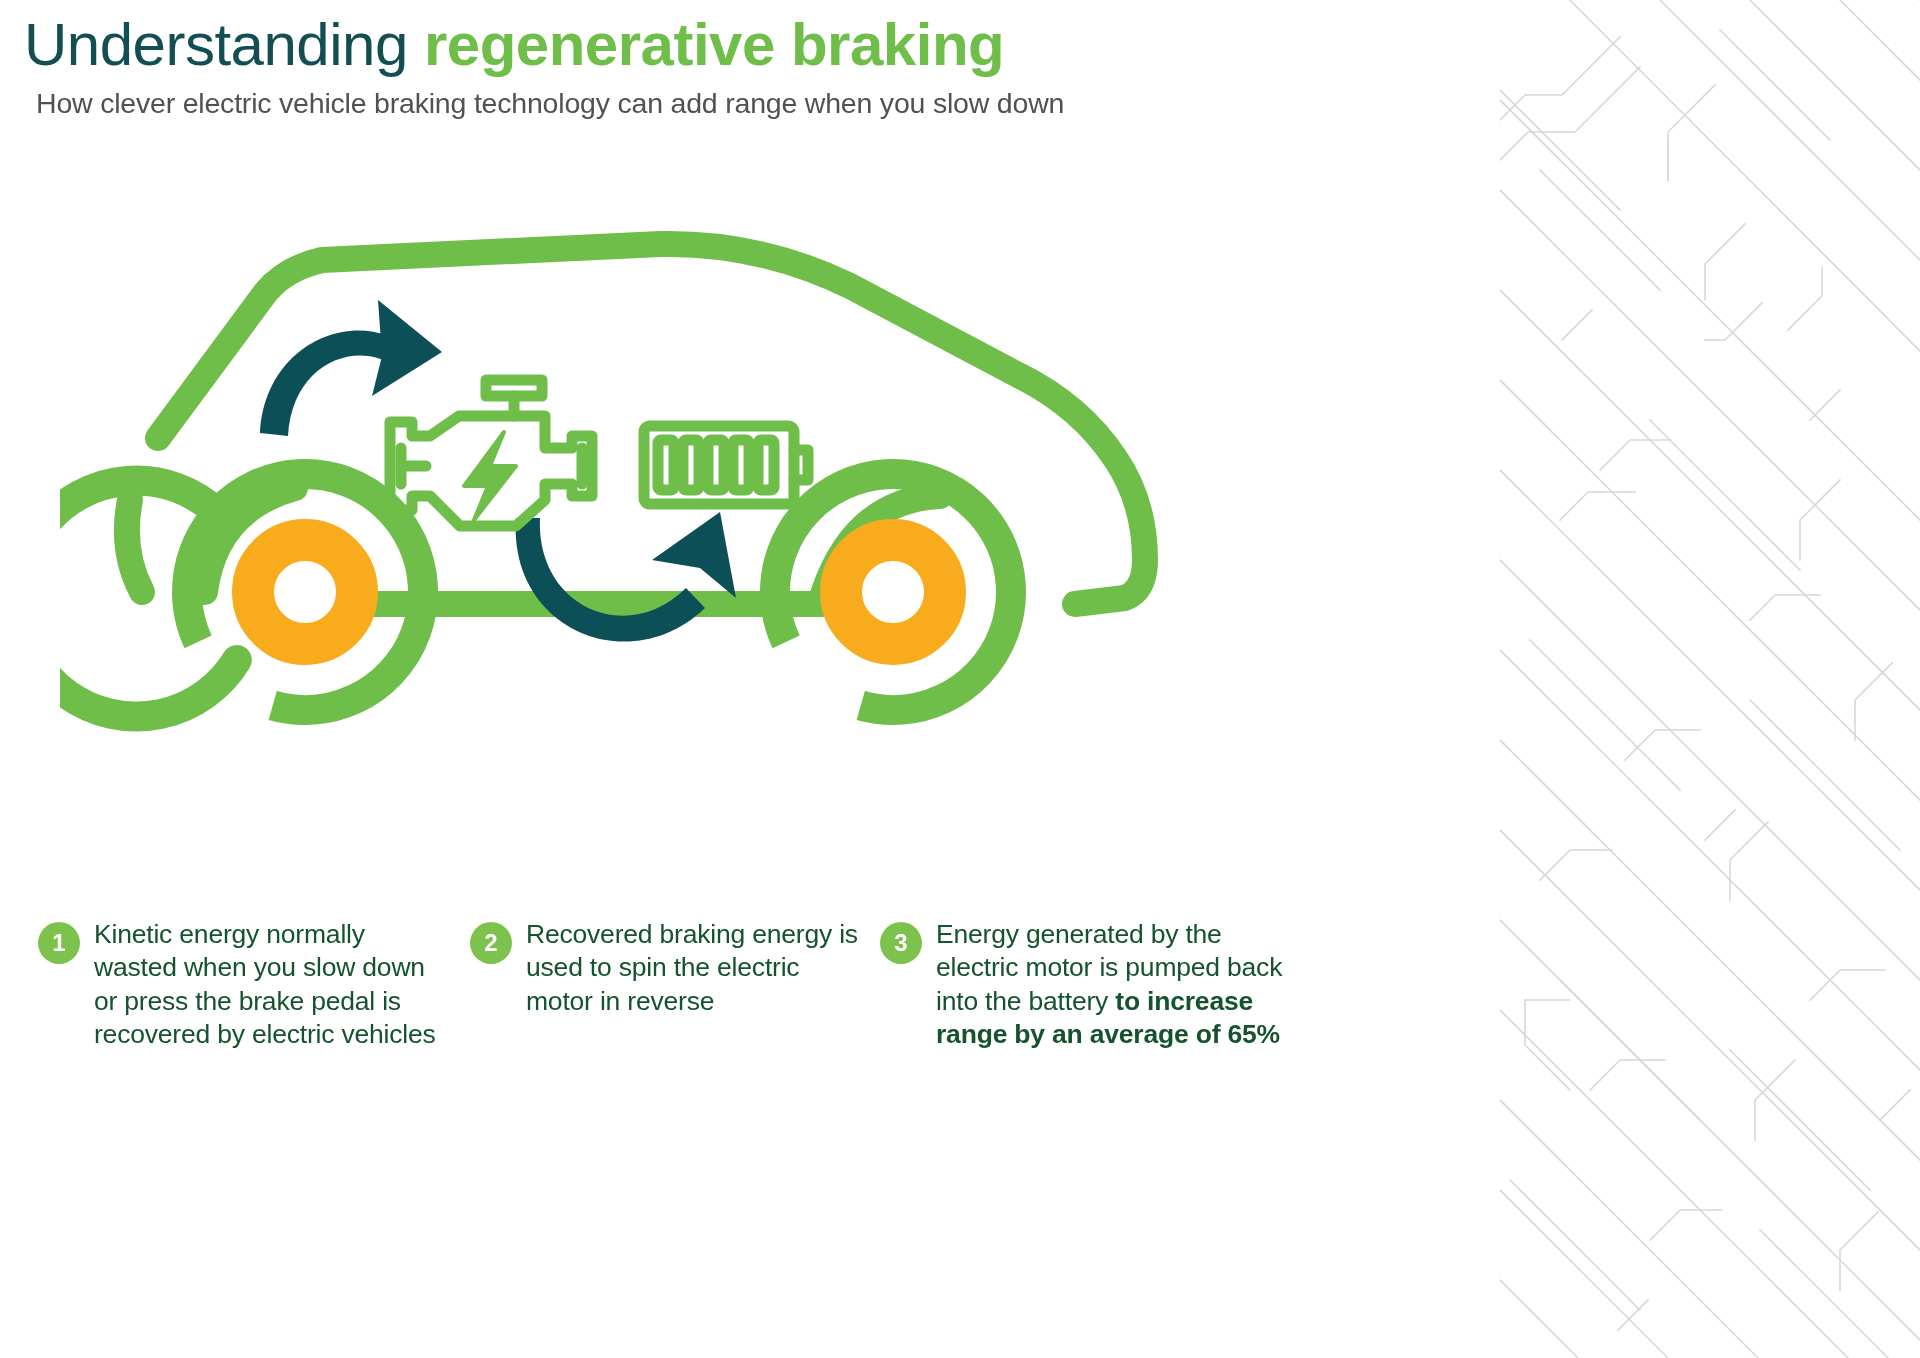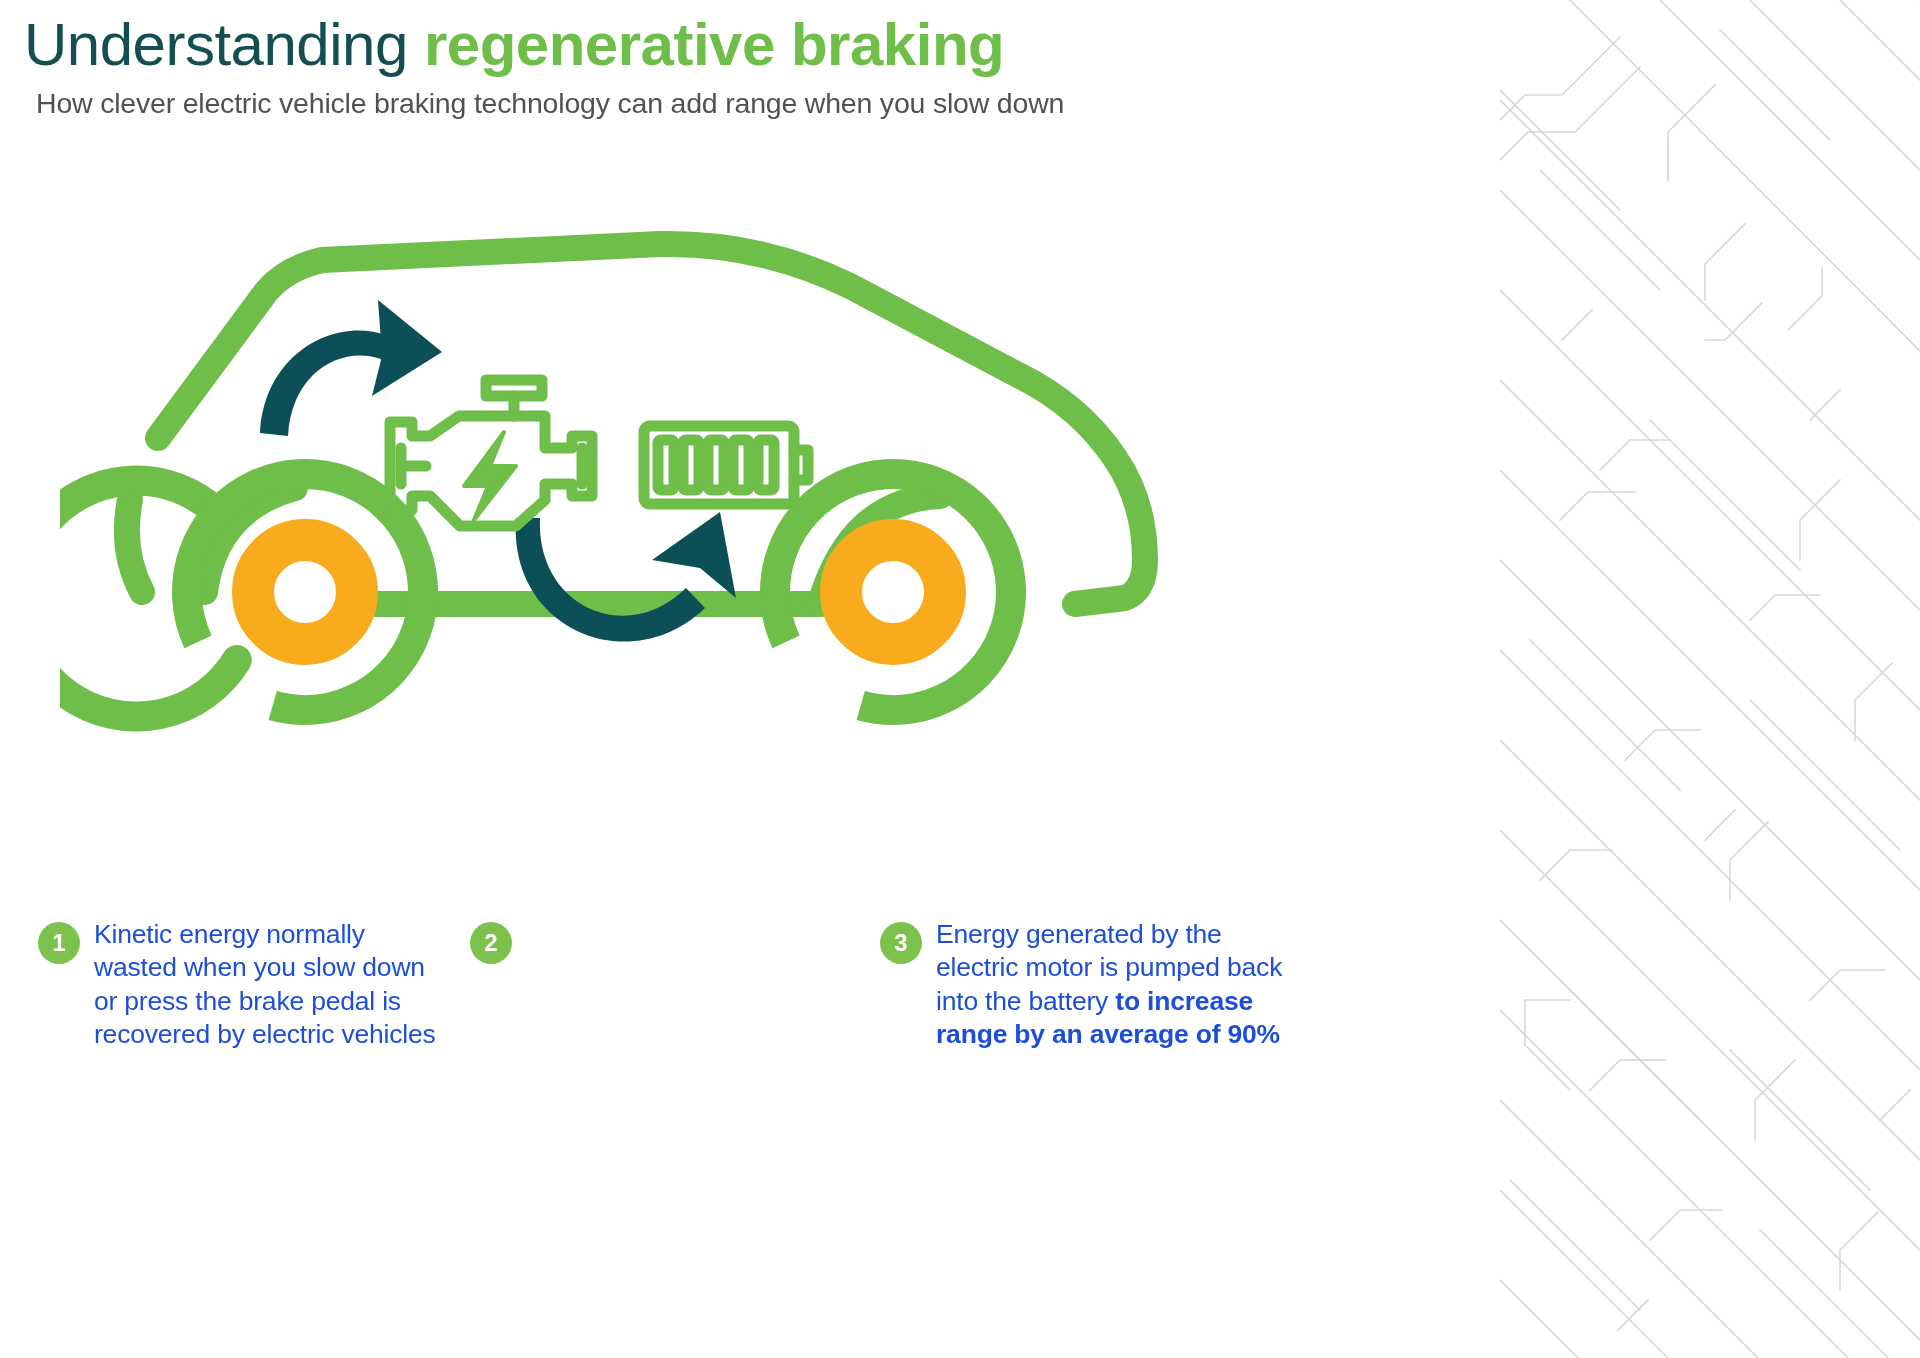--- a/index.html
+++ b/index.html
@@ -92,21 +92,21 @@
     color: #ffffff;
     font-size: 24px;
     font-weight: 700;
     display: flex;
     align-items: center;
     justify-content: center;
     margin-top: 4px;
     line-height: 1;
   }
   .step-text {
-    color: #1d4ed8;
+    color: #14532d;
     font-size: 26.5px;
     line-height: 1.26;
     font-weight: 400;
     letter-spacing: -0.2px;
   }
   .step-text b {
     font-weight: 700;
   }
 
   
@@ -243,25 +243,26 @@
 
   <div class="steps">
 
     <div class="step step-1">
       <div class="badge">1</div>
       <div class="step-text"><span>Kinetic energy normally wasted when you slow down or press the brake pedal is recovered by electric vehicles</span></div>
     </div>
 
     <div class="step step-2">
       <div class="badge">2</div>
+      <div class="step-text"><span>Recovered braking energy is used to spin the electric motor in reverse</span></div>
     </div>
 
     <div class="step step-3">
       <div class="badge">3</div>
-      <div class="step-text"><span>Energy generated by the electric motor is pumped back into the battery </span><b>to increase range by an average of 90%</b></div>
+      <div class="step-text"><span>Energy generated by the electric motor is pumped back into the battery </span><b>to increase range by an average of 65%</b></div>
     </div>
 
   </div>
 
   <div class="circuit">
     <svg width="420" height="1358" viewBox="0 0 420 1358" xmlns="http://www.w3.org/2000/svg">
       <g stroke="#d6d8da" stroke-width="1.6" fill="none" stroke-linecap="square">
 
         <path d="M -60 40 L 420 520"></path>
         <path d="M -60 130 L 420 610"></path>

